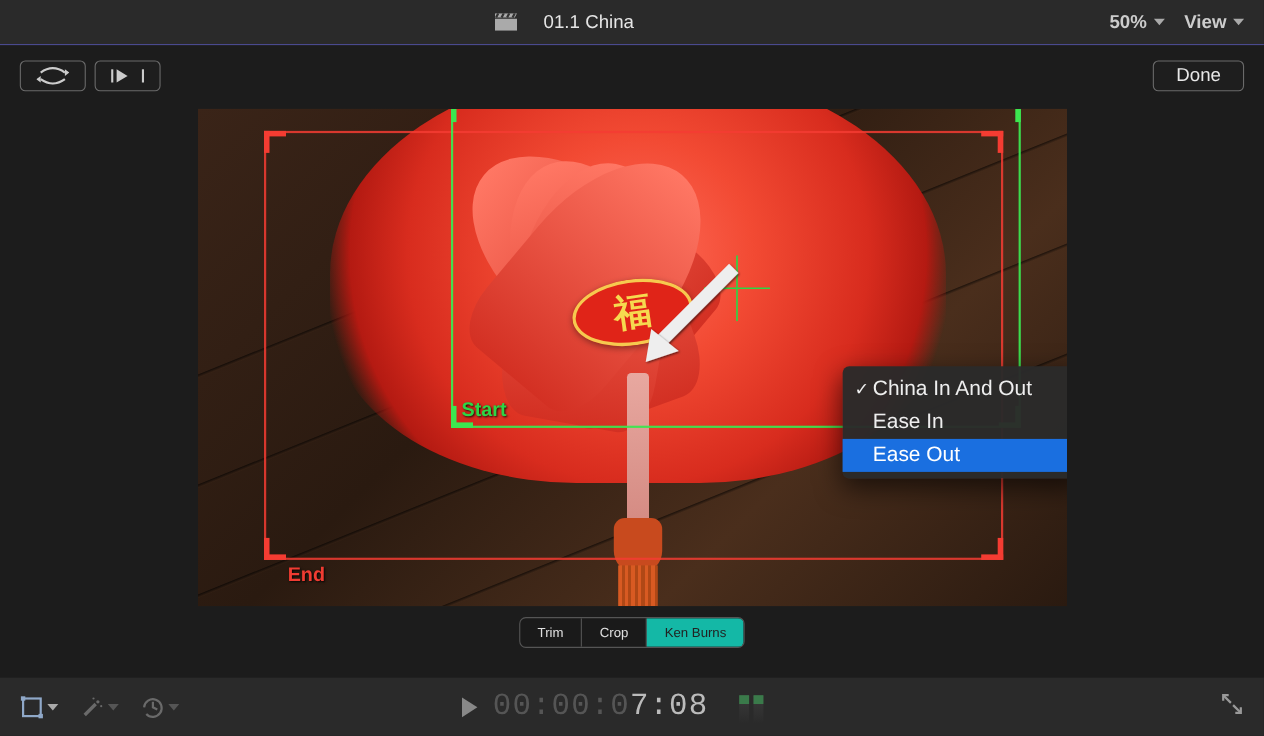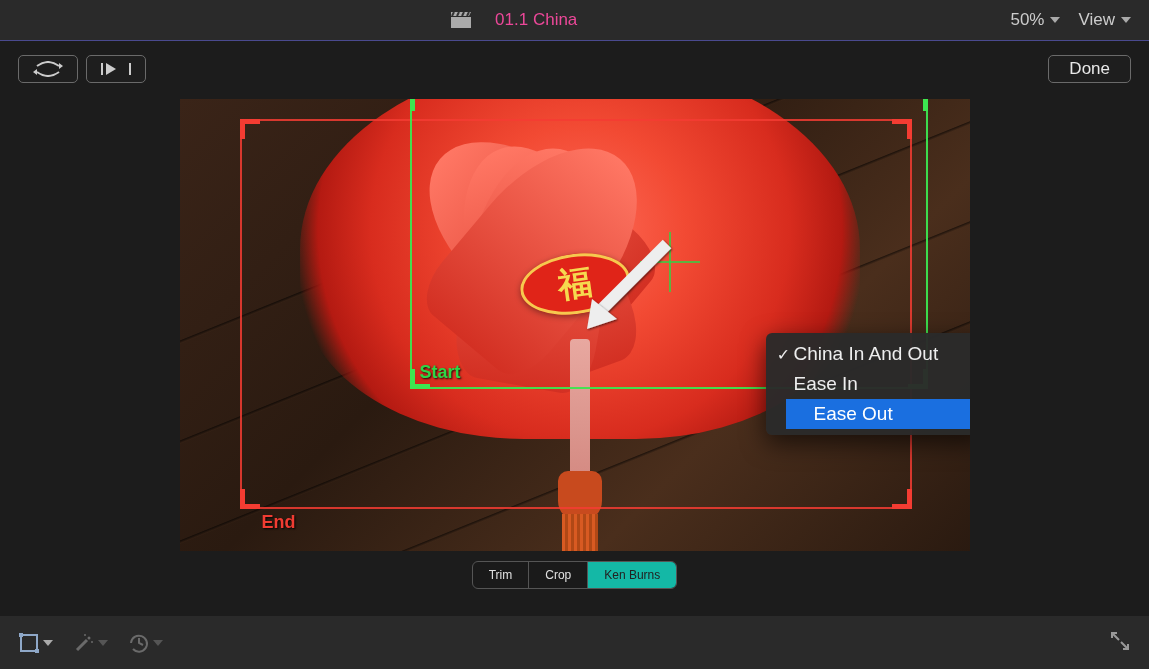--- a/index.html
+++ b/index.html
@@ -16,23 +16,23 @@
       height: 41px;
       background: #2a2a2a;
       display: flex;
       align-items: center;
       padding: 0 18px;
       border-bottom: 1px solid #4a4a8f;
       font-size: 17px;
       color: #bcbcbc;
     }
     .top-left { flex: 0 0 auto; }
-    .top-center { flex: 1; text-align: left; display: flex; align-items: center; justify-content: center; gap: 24px; color:#ec4899;}
+    .top-center { flex: 1; text-align: left; display: flex; align-items: center; justify-content: center; gap: 24px; color:#e5e5e5;}
     .top-right { display: flex; align-items: center; gap: 18px; }
-    .zoom-group { display: flex; align-items: center; gap: 6px; color:#ccc;}
+    .zoom-group { display: flex; align-items: center; gap: 6px; color:#ccc;font-weight:bold;}
     .chev-down { width: 0; height: 0; border-left: 5px solid transparent; border-right: 5px solid transparent; border-top: 6px solid #aaa; }
     .clap-icon svg { display:block; }
 
     .second-bar {
       height: 48px;
       display: flex;
       align-items: center;
       padding: 8px 18px 0;
       gap: 8px;
     }
@@ -124,21 +124,21 @@
       position:absolute; left:586px; top:234px; width:218px;
       background: rgba(42,42,42,0.97); border-radius:6px;
       box-shadow: 0 8px 24px rgba(0,0,0,0.6);
       padding: 6px 0;
       font-size: 19px;
       color:#eee;
       z-index:10;
     }
     .menu-item { display:flex; align-items:center; height:30px; padding: 0 14px 0 8px; cursor:pointer; white-space: nowrap;}
     .menu-check { width:20px; text-align:center; font-size:16px; }
-    .menu-item.highlight { background:#1a6fe0; color:#fff;margin-left:20px; }
+    .menu-item.highlight { background:#1a6fe0; color:#fff; }
 
     
     .mode-seg {
       margin-top: 10px;
       display:flex;
       border:1px solid #555;
       border-radius:6px;
       overflow:hidden;
       height:28px;
       background:#1a1a1a;
@@ -302,20 +302,34 @@
     </div>
     <div class="tool-icon dim">
       <svg width="22" height="22" viewBox="0 0 22 22">
           <path d="M3 11 A8 8 0 1 1 5 17" fill="none" stroke="#6a6a6a" stroke-width="2"></path>
           <path d="M11 6 L11 11 L15 13" fill="none" stroke="#6a6a6a" stroke-width="2"></path>
         </svg>
       <span class="chev-down" style="border-top-color:#555"></span>
     </div>
   </div>
 
+  <div class="tc-area">
+    <div class="play-tri"></div>
+    <div class="timecode">
+      <span class="tc-dim">00:00:0</span><span class="tc-bright">7:08</span>
+    </div>
+    <div class="audio-meters">
+      <div class="meter m1">
+          <div class="fill"></div>
+        </div>
+      <div class="meter m2">
+          <div class="fill"></div>
+        </div>
+    </div>
+  </div>
 
   <div class="fullscreen-btn">
     <svg width="22" height="22" viewBox="0 0 22 22">
         <path fill="none" stroke="#999" stroke-width="2" d="M3 8V3h5M19 14v5h-5"></path>
         <path fill="none" stroke="#999" stroke-width="2" d="M3 3l7 7M19 19l-7-7"></path>
       </svg>
   </div>
 </div>
 
 </body></html>

